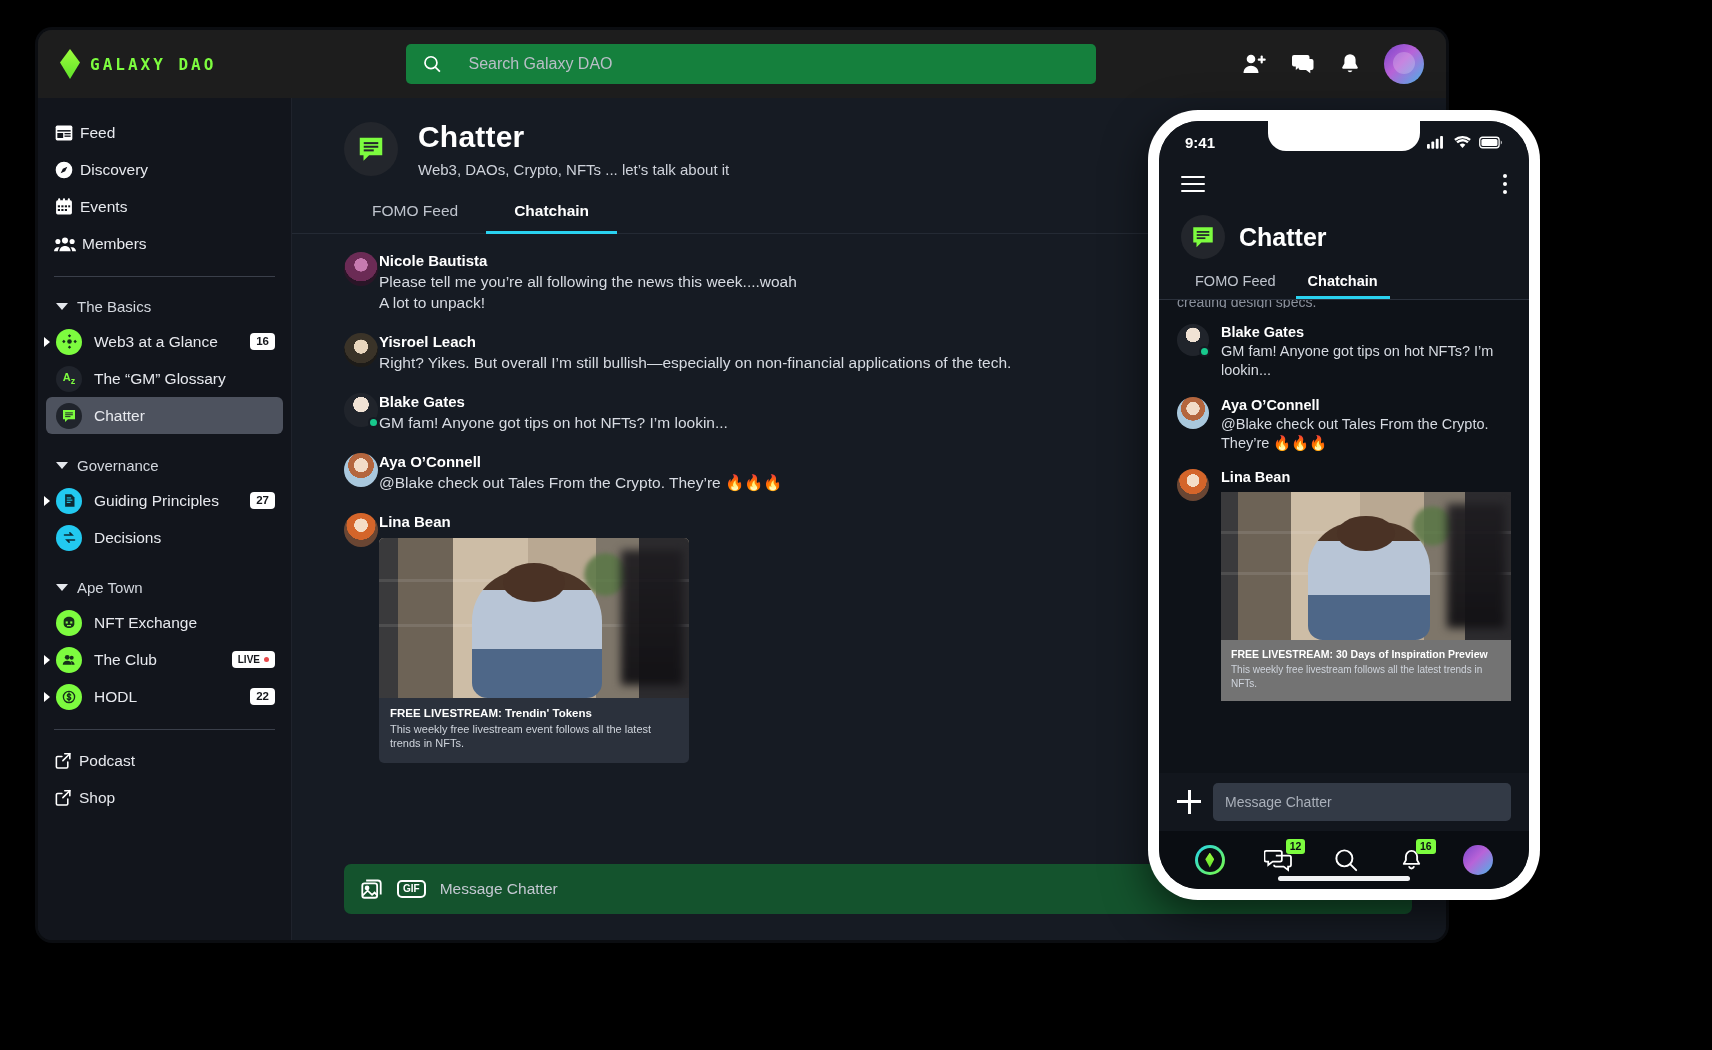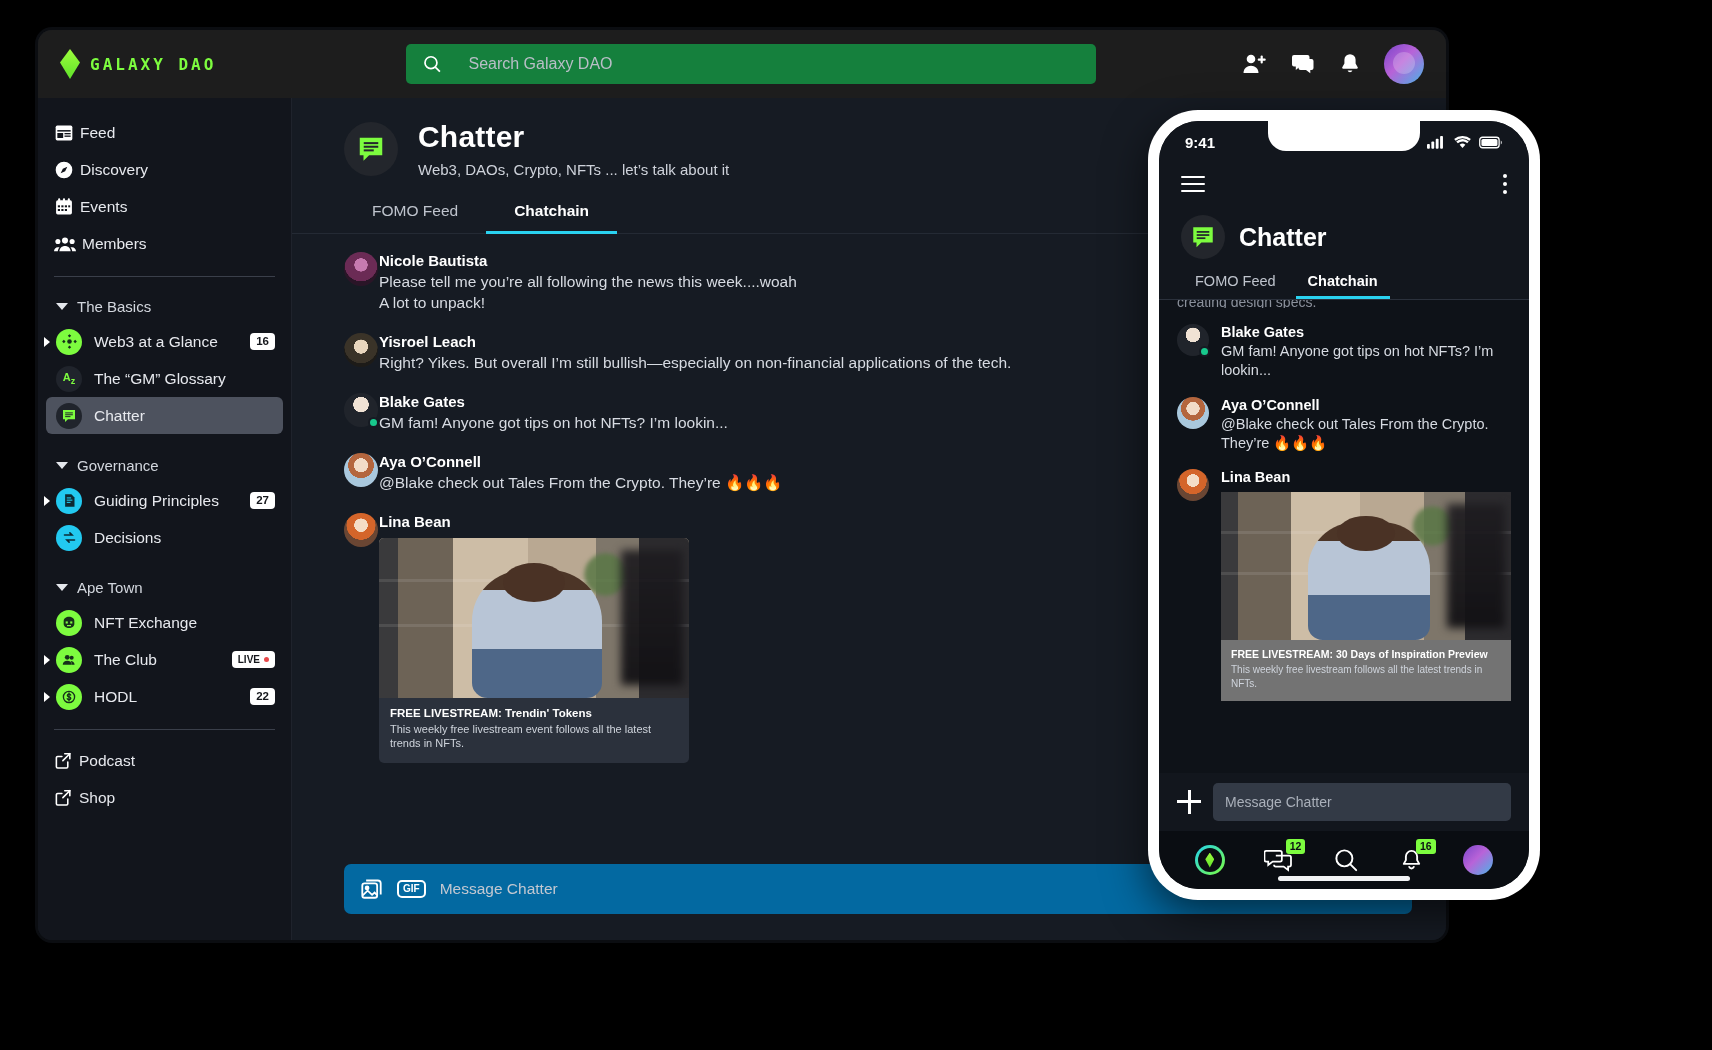--- a/index.html
+++ b/index.html
@@ -178,21 +178,21 @@
     margin-top: 8px; width: 310px; border-radius: 5px; overflow: hidden;
     background: #2b313c;
   }
   .card-img { height: 160px; position: relative; overflow: hidden; background: #8d8276; }
   .card-body { padding: 9px 11px 12px 11px; }
   .card-title { color: #fff; font-size: 11.5px; font-weight: bold; margin-bottom: 3px; }
   .card-desc { color: #cfd4dc; font-size: 11px; line-height: 1.35; }
 
   .composer {
     margin: 8px 34px 26px 52px; height: 50px;
-    background: #0369a1; border-radius: 7px;
+    background: #14532d; border-radius: 7px;
     display: flex; align-items: center; padding: 0 16px; gap: 14px;
   }
   .composer .ph { color: #c3c8d1; font-size: 15.5px; flex: 1; }
   .gif-box {
     border: 2px solid #fff; border-radius: 5px; color: #fff;
     font-size: 10px; font-weight: bold; padding: 2px 4px; line-height: 1;
   }
 
   
   .phone {

